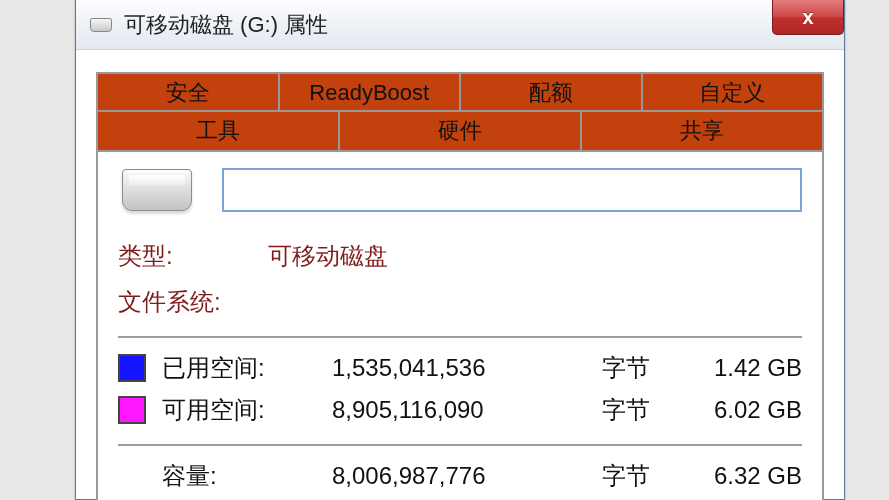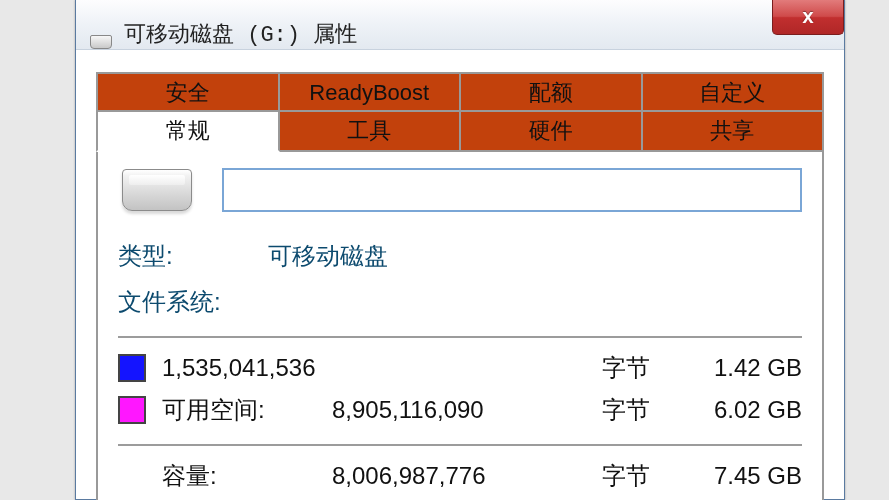--- a/index.html
+++ b/index.html
@@ -20,24 +20,23 @@
     background: #fff;
     border: 1px solid #5a7aa0;
     border-top: none;
     box-shadow: 0 0 2px rgba(0,0,0,0.3);
   }
   .titlebar {
     height: 50px;
     background: linear-gradient(to bottom, #fdfdfe 0%, #eef2f7 50%, #e3e9f0 100%);
     border-bottom: 1px solid #c8d2de;
     display: flex;
-    align-items: flex-end;
+    align-items: center;
     padding-left: 14px;
     position: relative;
-    font-family: Liberation Mono, monospace;
   }
   .titlebar .drive-icon {
     width: 22px;
     height: 14px;
     background: linear-gradient(to bottom, #f7f7f7, #c9c9c9);
     border: 1px solid #888;
     border-radius: 2px 2px 4px 4px;
     margin-right: 12px;
   }
   .titlebar .title {
@@ -136,21 +135,21 @@
     border: 2px solid #7aa6d6;
     background: #fff;
     font-size: 22px;
     padding: 0 8px;
     outline: none;
   }
   .info-row {
     display: flex;
     align-items: baseline;
     font-size: 24px;
-    color: #0c4a6e;
+    color: #7f1d1d;
     margin-bottom: 14px;
   }
   .info-row .label { width: 150px; }
   .info-row .value { }
   .fs-wrap { position: relative; display: inline-block; }
   .fs-underline {
     position: absolute;
     left: 0; right: -20px; bottom: -6px;
     height: 5px;
     background: #e11313;
@@ -205,21 +204,20 @@
 
   <div class="content">
     <div class="tabs">
       <div class="tabrow top">
         <div class="tab">安全</div>
         <div class="tab">ReadyBoost</div>
         <div class="tab">配额</div>
         <div class="tab">自定义</div>
       </div>
       <div class="tabrow bottom">
-        <div class="tab active">常规</div>
         <div class="tab">工具</div>
         <div class="tab">硬件</div>
         <div class="tab">共享</div>
       </div>
     </div>
 
     <div class="tabpanel">
       <div class="row-name">
         <div class="big-drive-icon"></div>
         <input class="name-input" type="text" value="" style="">
@@ -230,35 +228,36 @@
         <span class="value">可移动磁盘</span>
       </div>
       <div class="info-row">
         <span class="label">文件系统:</span>
       </div>
 
       <hr class="divider">
 
       <div class="space-row">
         <div class="swatch" style="background:#1414ff"></div>
+        <span class="lab">已用空间:</span>
         <span class="bytes">1,535,041,536</span>
         <span class="unit">字节</span>
         <span class="gb">1.42 GB</span>
       </div>
       <div class="space-row">
         <div class="swatch" style="background:#ff17ff"></div>
         <span class="lab">可用空间:</span>
         <span class="bytes">8,905,116,090</span>
         <span class="unit">字节</span>
         <span class="gb">6.02 GB</span>
       </div>
 
       <hr class="divider">
 
       <div class="cap-row">
         <span class="lab">容量:</span>
         <span class="bytes">8,006,987,776</span>
         <span class="unit">字节</span>
-        <span class="gb">7.45 GB</span>
+        <span class="gb">6.32 GB</span>
       </div>
     </div>
   </div>
 </div>
 
 </body></html>

